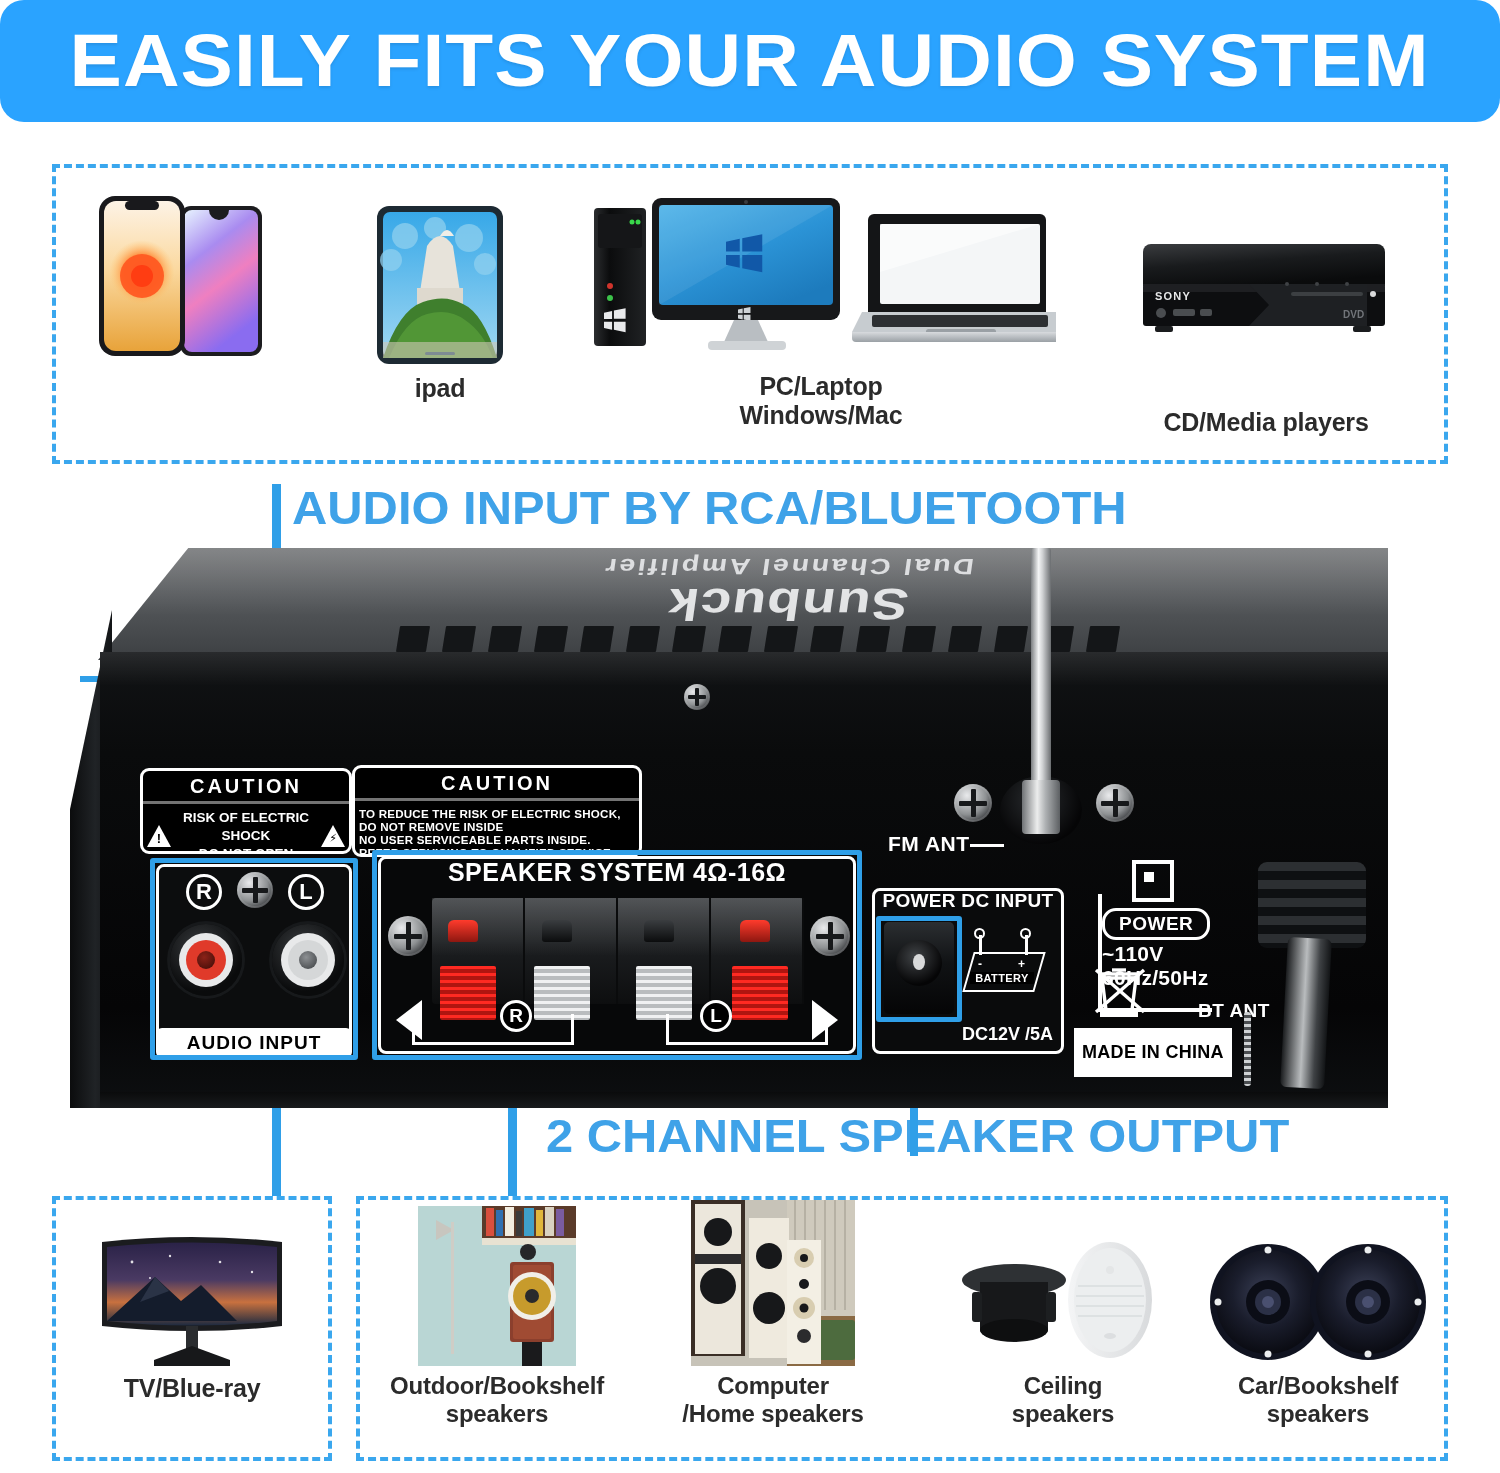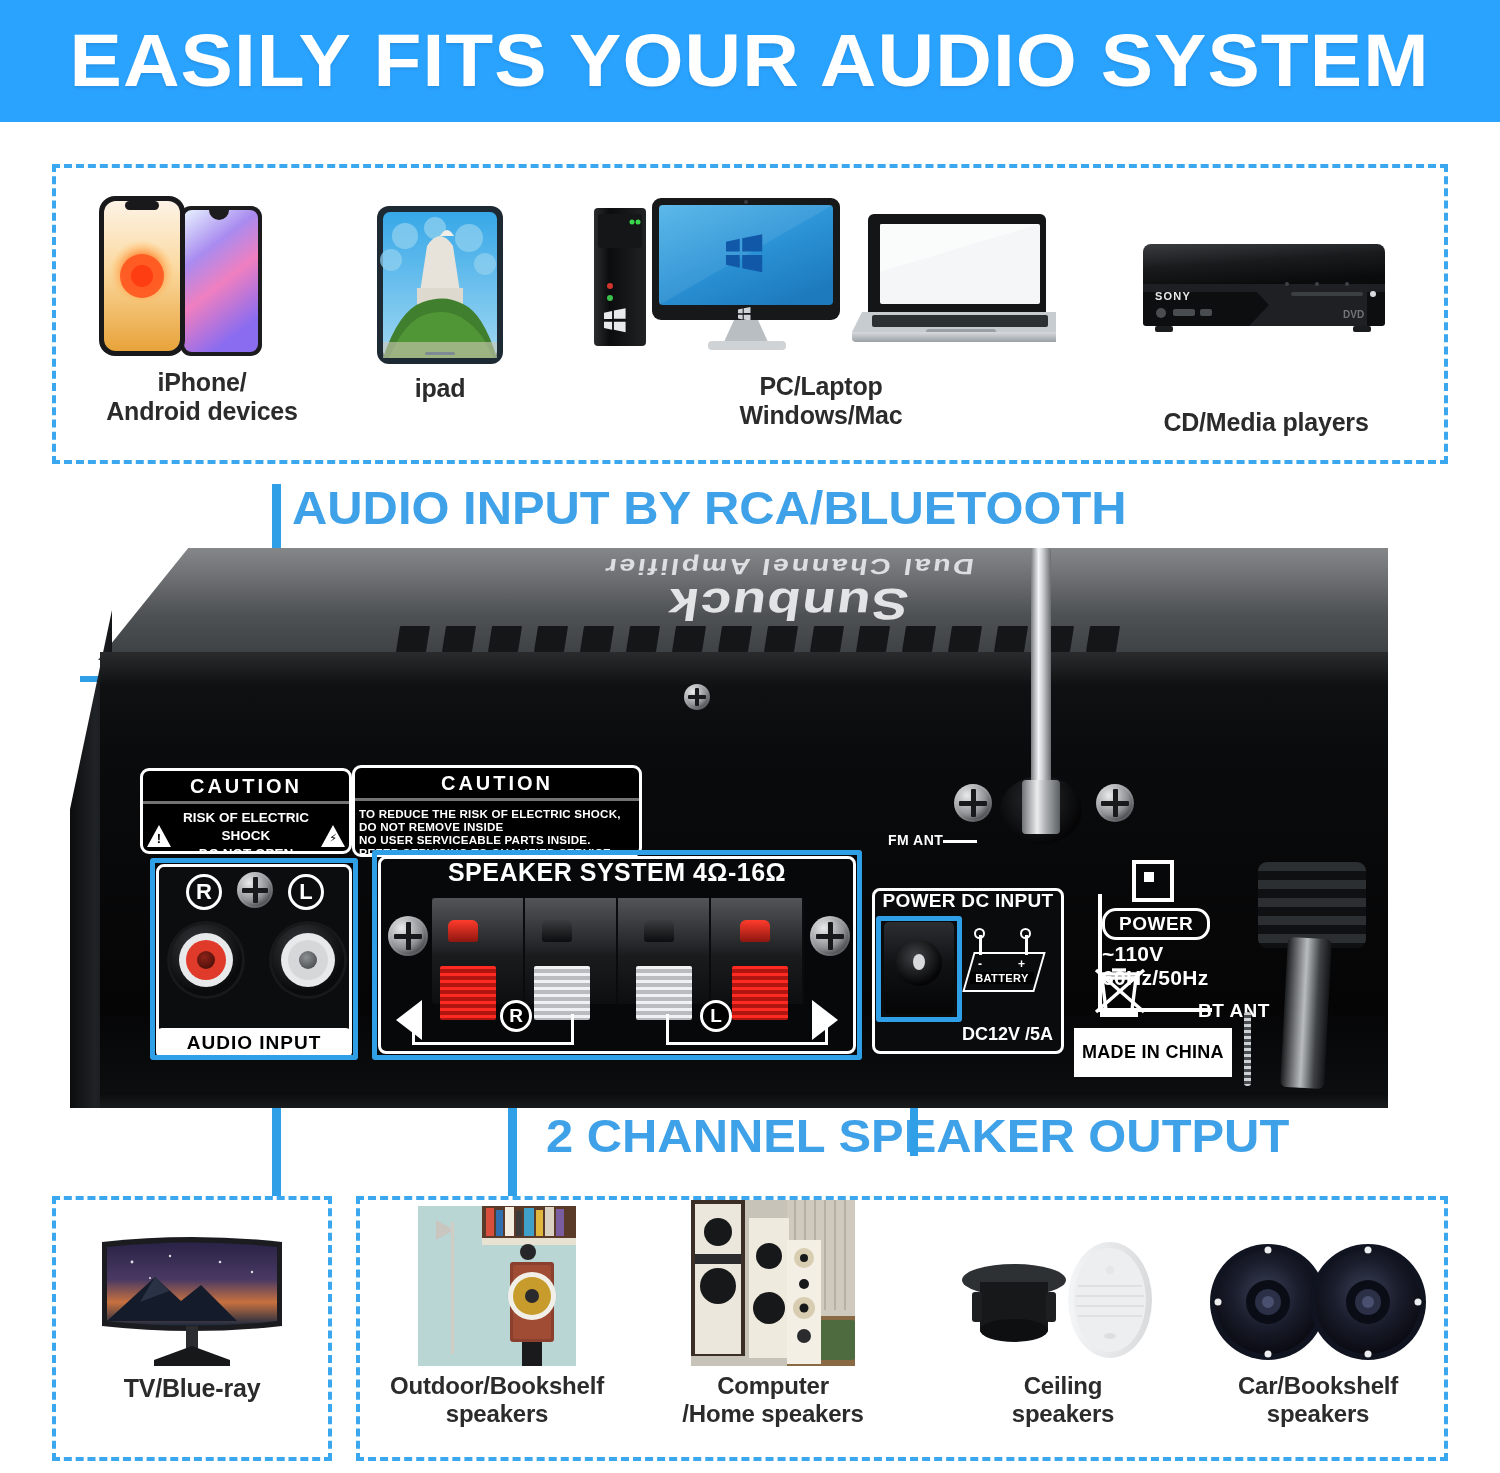--- a/index.html
+++ b/index.html
@@ -1,21 +1,21 @@
 <!DOCTYPE html>
 <html><head>
 <meta charset="utf-8">
 <style>
   html,body{margin:0;padding:0;background:#fff;}
   body{width:1500px;height:1473px;position:relative;overflow:hidden;
        font-family:"Liberation Sans","DejaVu Sans",sans-serif;color:#1a1a1a;}
 
   
   .header{position:absolute;left:0;top:0;width:1500px;height:122px;background:#2aa3ff;
-          display:flex;align-items:center;justify-content:center;}
+          display:flex;align-items:center;justify-content:center;border-radius:24px;}
   .header-title{font-size:74px;font-weight:bold;color:#fff;letter-spacing:1px;
                 transform:scaleX(1.06);white-space:nowrap;line-height:1;
                 text-shadow:0 2px 3px rgba(0,0,0,.10);}
 
   
   .dashbox{position:absolute;border:4px dashed #3aa7ee;background:#fff;box-sizing:border-box;}
   #sources-box{left:52px;top:164px;width:1396px;height:300px;}
   #tv-box{left:52px;top:1196px;width:280px;height:265px;}
   #spk-box{left:356px;top:1196px;width:1092px;height:265px;}
 
@@ -155,21 +155,21 @@
   #sq-icon:after{content:"";position:absolute;left:8px;top:8px;width:10px;height:10px;background:#fff;}
   #power-badge{position:absolute;left:1102px;top:908px;padding:2px 14px;border:3px solid #fff;
                border-radius:14px;color:#fff;font-size:19px;font-weight:bold;letter-spacing:.5px;}
   #volt{position:absolute;left:1102px;top:942px;color:#fff;font-size:21px;font-weight:bold;
         line-height:1.14;letter-spacing:.3px;}
   #made{position:absolute;left:1074px;top:1028px;padding:14px 8px;background:#fff;color:#000;
         font-size:18px;font-weight:bold;letter-spacing:.3px;}
   #wee{position:absolute;left:1088px;top:960px;width:62px;height:62px;}
   #bt-ant{position:absolute;left:1198px;top:1000px;color:#fff;font-size:19px;font-weight:bold;
           letter-spacing:.5px;}
-  #fm-ant{position:absolute;left:888px;top:832px;color:#fff;font-size:14px;font-weight:bold;
+  #fm-ant{position:absolute;left:888px;top:832px;color:#fff;font-size:21px;font-weight:bold;
           letter-spacing:.5px;}
   #fm-ant:after{content:"";position:absolute;left:100%;top:52%;width:34px;height:3px;background:#fff;}
 
   
   #ant-base{position:absolute;left:1000px;top:776px;width:82px;height:68px;border-radius:50%;
             background:radial-gradient(circle at 45% 35%,#2a2d30,#050506 72%);}
   #ant-rod{position:absolute;left:1031px;top:548px;width:20px;height:262px;
            background:linear-gradient(90deg,#7b7e81,#f4f5f6 38%,#cfd1d3 58%,#6a6d70);
            border-radius:3px;}
   #ant-joint{position:absolute;left:1022px;top:780px;width:38px;height:54px;border-radius:4px;
@@ -215,23 +215,20 @@
       <rect x="93" y="16" width="82" height="150" rx="11" fill="#1c1c1f"></rect>
       <rect x="97" y="20" width="74" height="142" rx="8" fill="url(#andScr)"></rect>
       <path d="M122 20 h20 a10 10 0 0 1 -20 0 z" fill="#1c1c1f"></path>
       <rect x="12" y="6" width="86" height="160" rx="16" fill="#19191c"></rect>
       <rect x="17" y="11" width="76" height="150" rx="12" fill="url(#iphScr)"></rect>
       <rect x="38" y="11" width="34" height="9" rx="4.5" fill="#19191c"></rect>
       <circle cx="55" cy="86" r="36" fill="url(#iphBlob)" opacity="0.9"></circle>
       <circle cx="55" cy="86" r="22" fill="#ff5a22" opacity="0.95"></circle>
       <circle cx="55" cy="86" r="11" fill="#ff3d12"></circle>
     </svg>
-  </div>
-  <div class="cap">
-    <span>iPhone/</span><br><span>Android devices</span>
   </div>
 </div>
 
 <div class="cell" style="left:342px;top:196px;width:196px;">
   <div class="art" style="height:172px;">
     <svg width="150" height="166" viewBox="0 0 150 166">
       <defs>
         <linearGradient id="sky" x1="0" y1="0" x2="0" y2="1">
           <stop offset="0" stop-color="#37a8e8"></stop>
             <stop offset="1" stop-color="#9fd7f2"></stop>

